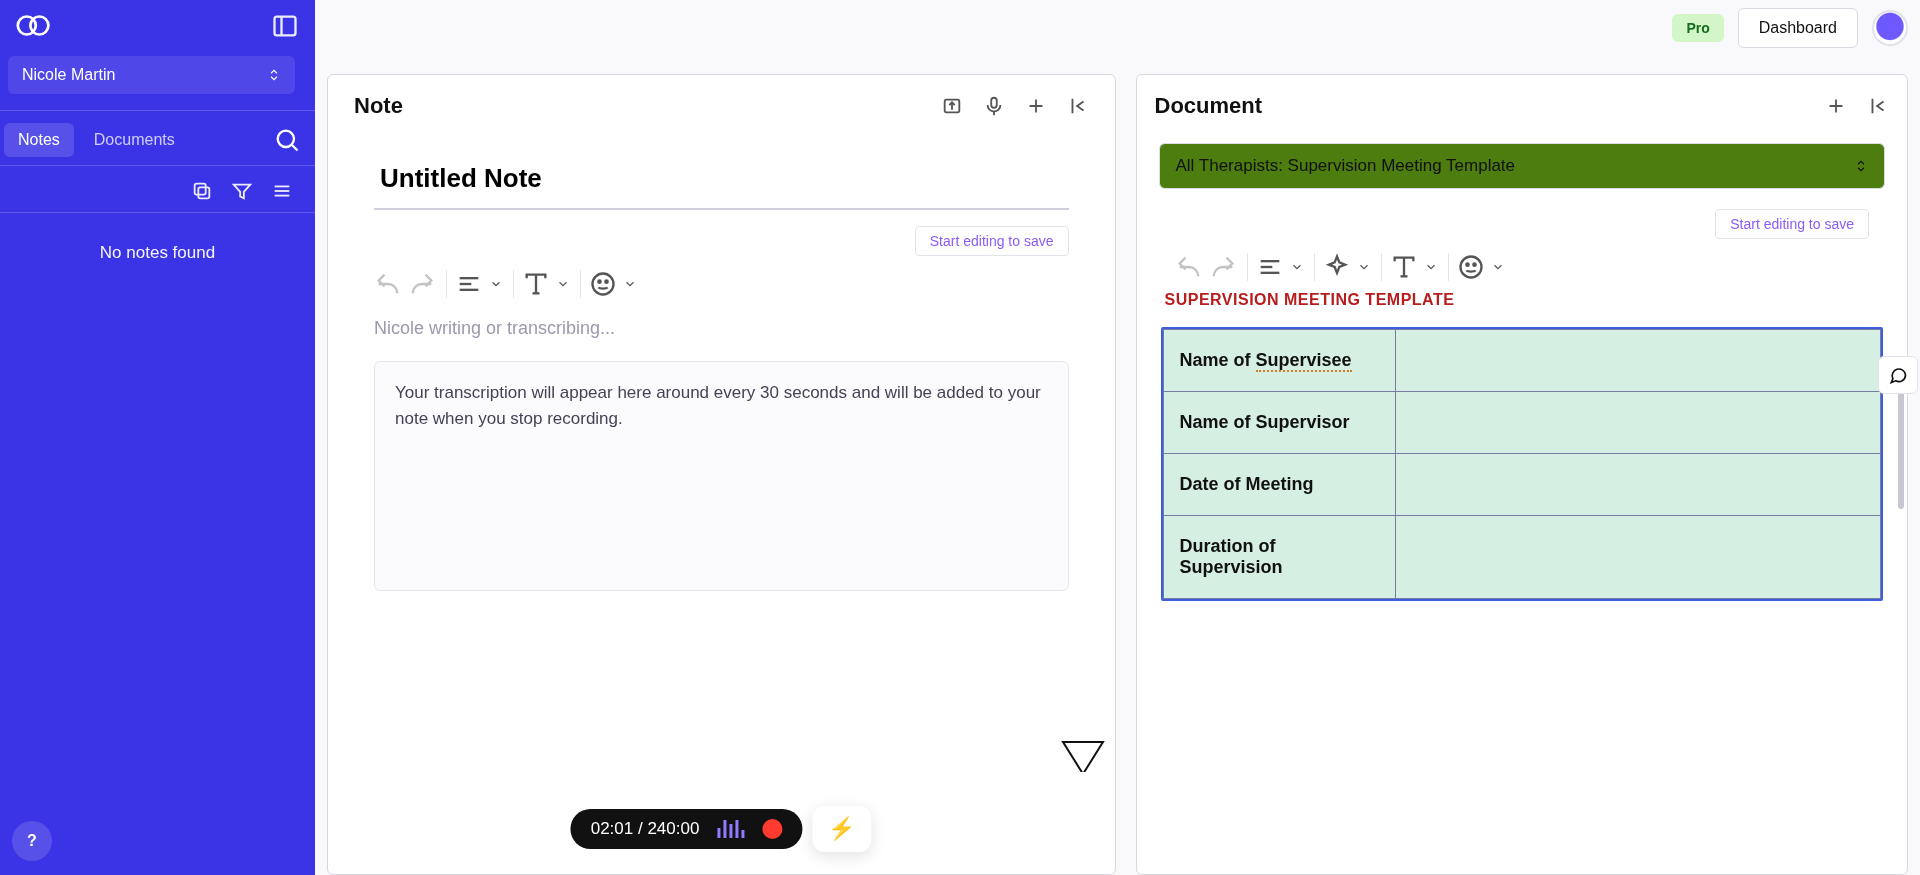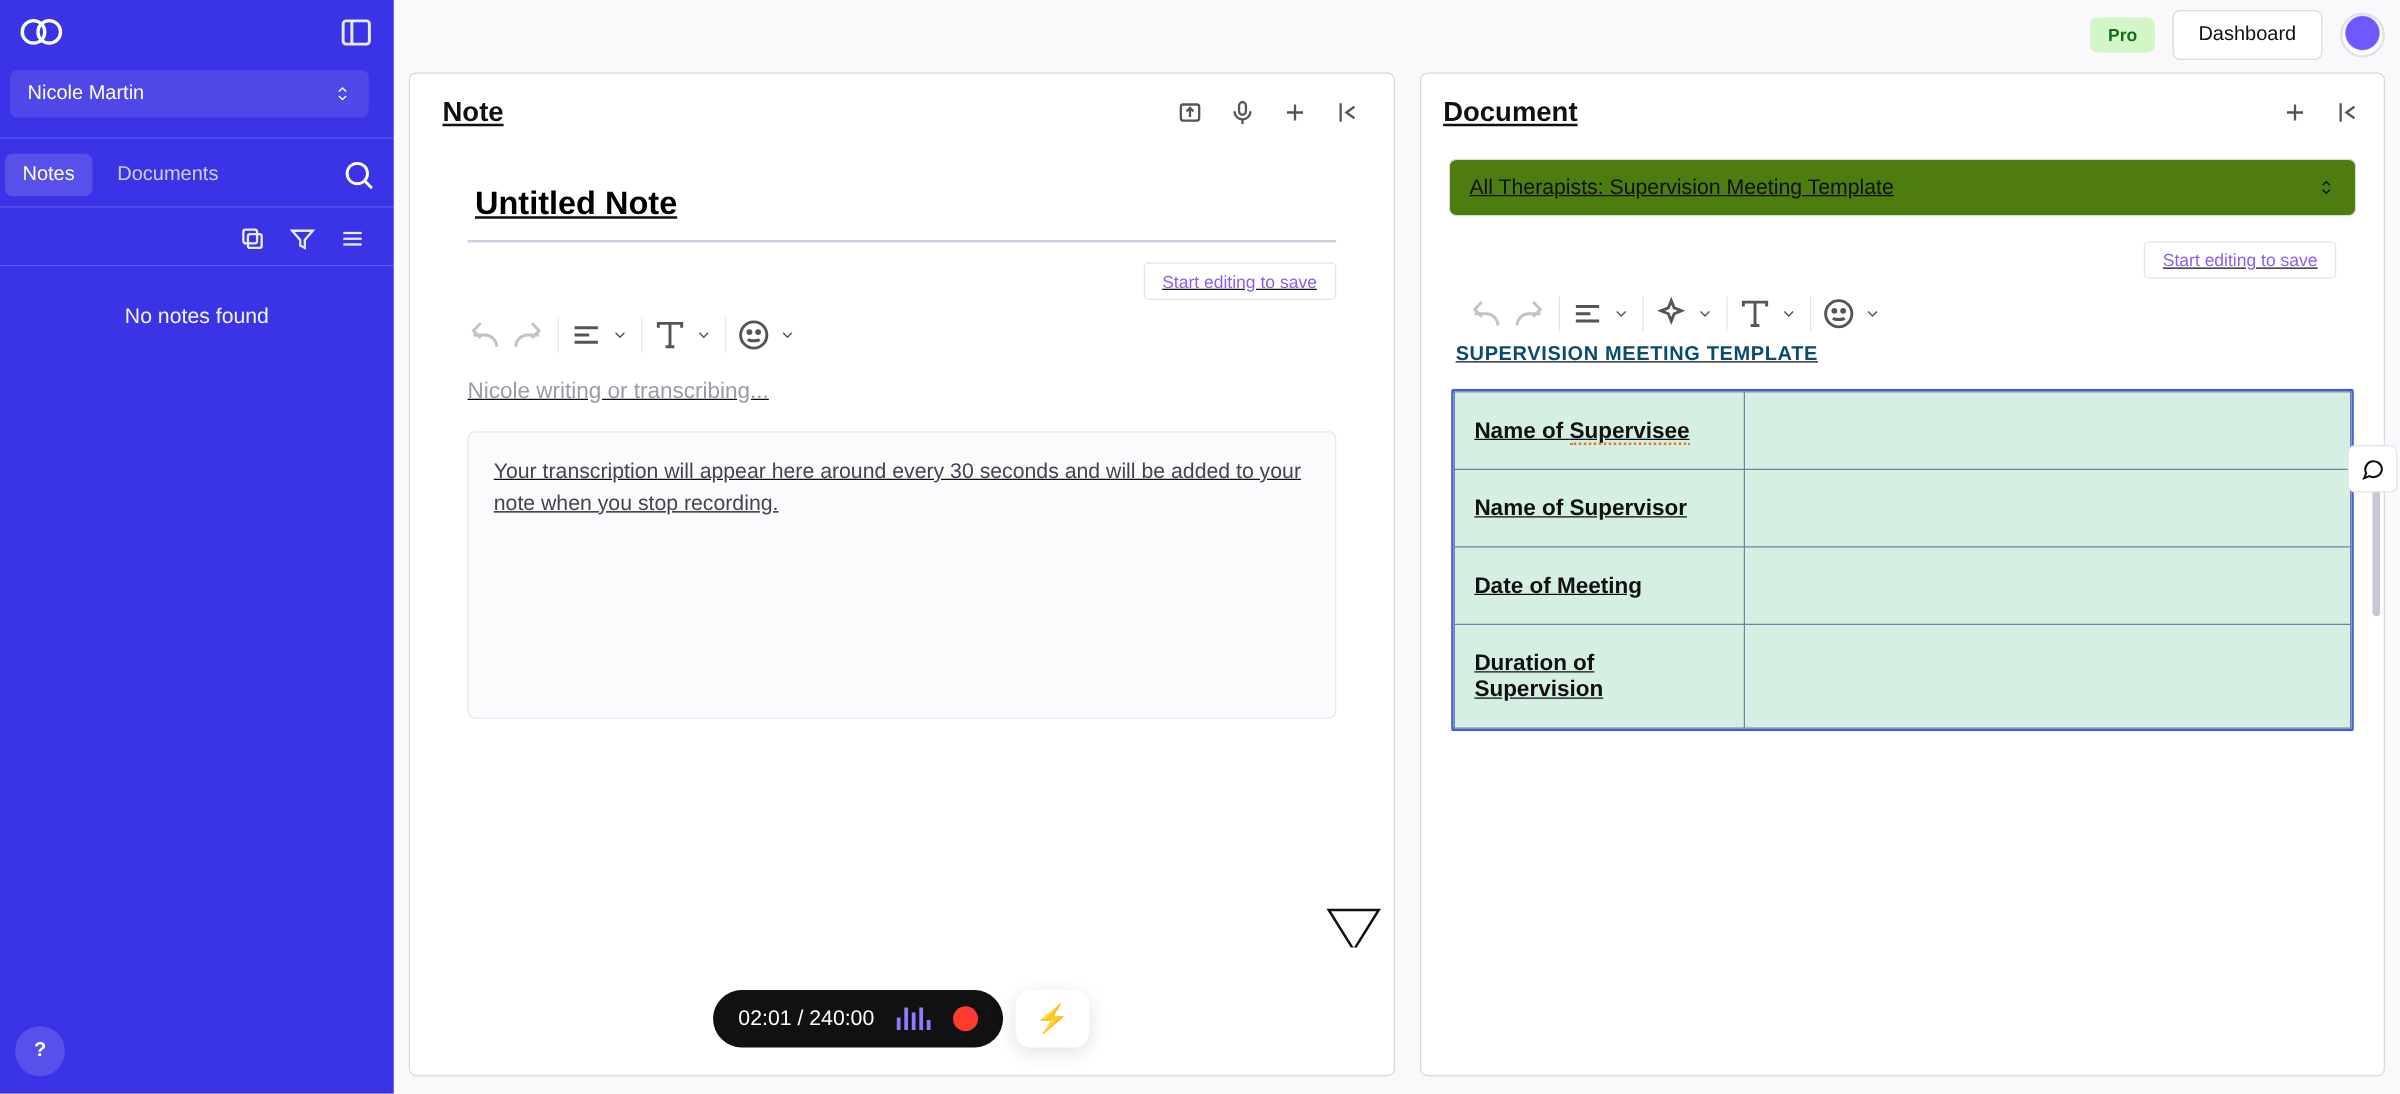--- a/index.html
+++ b/index.html
@@ -21,54 +21,54 @@
     .tool { width:22px; height:22px; display:flex; align-items:center; justify-content:center; opacity:.9; cursor:pointer; }
     .no-notes { padding:30px 0 0 0; text-align:center; font-size:17px; opacity:.95; }
     .help-fab { position:absolute; left:12px; bottom:14px; width:40px; height:40px; border-radius:50%; background:rgba(255,255,255,.15); display:flex; align-items:center; justify-content:center; cursor:pointer; font-weight:600; }
 
     
     .main { flex:1; padding:12px 12px 0 12px; display:flex; flex-direction:column; gap:0; position:relative; overflow:hidden; }
     .topbar { position:absolute; top:8px; right:12px; display:flex; align-items:center; gap:14px; z-index:5; }
     .pro-badge { background:#d3f6c8; color:#176c1e; padding:6px 14px; border-radius:6px; font-size:14px; font-weight:600; }
     .dash-btn { background:#fff; border:1px solid #d9d9e2; border-radius:6px; padding:10px 20px; font-size:16px; cursor:pointer; }
     .avatar { width:36px; height:36px; border-radius:50%; background:radial-gradient(circle at 50% 45%, #6e58ff 0 55%, #fff 60%); border:2px solid #e2e2ee; }
-    .panels { display:flex; gap:20px; margin-top:46px; height:calc(100% - 60px);text-decoration:underline; }
+    .panels { display:flex; gap:20px; margin-top:62px; height:calc(100% - 60px); }
     .panel { flex:1; border:1px solid #d7d7e0; border-radius:6px; background:#fff; padding:18px 26px 0 26px; display:flex; flex-direction:column; overflow:hidden; position:relative; }
     .panel-head { display:flex; align-items:center; justify-content:space-between; margin-bottom:16px; }
     .panel-title { font-size:22px; font-weight:700; }
     .head-icons { display:flex; gap:20px; align-items:center; color:#555; }
     .head-icons .hi, .head-icons svg { width:22px; height:22px; cursor:pointer; display:flex; align-items:center; justify-content:center; }
     .note-title-input { width:100%; font-size:26px; font-weight:600; border:none; border-bottom:2px solid #cfcfe0; padding:28px 6px 14px 6px; outline:none; margin:0 20px 10px 20px; width:calc(100% - 40px); }
     .status-row { display:flex; justify-content:flex-end; padding:6px 20px 8px 20px; }
     .status-pill { border:1px solid #e2e2ec; border-radius:4px; padding:6px 14px; font-size:14px; color:#8b5cf6; }
     .toolbar { display:flex; align-items:center; gap:8px; padding:6px 20px; color:#555; }
     .toolbar .grp { display:flex; align-items:center; gap:6px; padding-right:10px; border-right:1px solid #e3e3ec; }
     .toolbar .grp:last-child { border-right:none; }
     .tbtn { width:28px; height:28px; display:flex; align-items:center; justify-content:center; border-radius:4px; cursor:pointer; }
     .tbtn.disabled { opacity:.35; cursor:default; }
     .chev { width:14px; height:14px; }
     .note-body { flex:1; margin:8px 20px 0 20px; position:relative; }
     .placeholder { color:#9a9aad; font-size:18px; padding:6px 0 14px 0; }
     .transcription-box { border:1px solid #e6e6ef; background:#fbfbfe; border-radius:6px; padding:18px 20px; font-size:17px; color:#434355; line-height:1.5; margin-top:8px; min-height:230px; }
     
     
     .template-select { width:calc(100% - 8px); margin:8px 4px 14px 4px; border:1px solid #dcdce6; border-radius:6px; padding:12px 16px; display:flex; align-items:center; justify-content:space-between; font-size:17px; cursor:pointer; background:#4d7c0f; }
-    .doc-heading { font-size:16px; letter-spacing:.5px; font-weight:700; padding:4px 10px 18px 10px; color:#0c4a6e; }
+    .doc-heading { font-size:16px; letter-spacing:.5px; font-weight:700; padding:4px 10px 18px 10px; color:#b91c1c; }
     .doc-table-wrap { padding:0 6px; overflow-y:auto; border-left:0; }
     .doc-scroll { position:absolute; right:3px; top:314px; width:6px; height:120px; background:#c7c7d2; border-radius:3px; }
     table.doc { width:100%; border-collapse:collapse; }
     table.doc td { border:1.5px solid #7a7ca1; padding:20px 16px; font-size:18px; vertical-align:top; }
     table.doc td:first-child { width:232px; background:#d5efe3; font-weight:700; color:#111; }
     table.doc td:last-child { background:#d5efe3; }
     .underline-fix { border-bottom:2px dotted #e07a2a; }
     .outer-blue { border:2px solid #3d5de0; border-radius:2px; padding:0; }
     
     
     .arrow { position:absolute; left:700px; bottom:102px; width:80px; height:170px; pointer-events:none; }
-    .recorder { position:absolute; left:50%; transform:translateX(-50%); bottom:22px; display:flex; gap:0; }
+    .recorder { position:absolute; left:50%; transform:translateX(-50%); bottom:22px; display:flex; align-items:center; gap:0; }
     .rec-main { display:flex; align-items:center; gap:18px; background:#111; color:#fff; border-radius:999px; padding:10px 20px; font-size:17px; }
     .rec-bars { display:flex; gap:3px; align-items:flex-end; height:18px; }
     .rec-bars span { width:3px; background:#8f7bff; display:block; }
     .rec-dot { width:20px; height:20px; border-radius:50%; background:#ff3b30; cursor:pointer; }
     .rec-flash { margin-left:10px; background:#fff; border-radius:12px; padding:10px 16px; box-shadow:0 4px 16px rgba(0,0,0,.12); cursor:pointer; }
     .flash-emoji { font-size:22px; }
 
     
     .comment-fab { position:absolute; right:2px; top:356px; width:40px; height:38px; border:1px solid #e2e2ee; border-radius:6px; background:#fff; display:flex; align-items:center; justify-content:center; cursor:pointer; z-index:4; }
 

